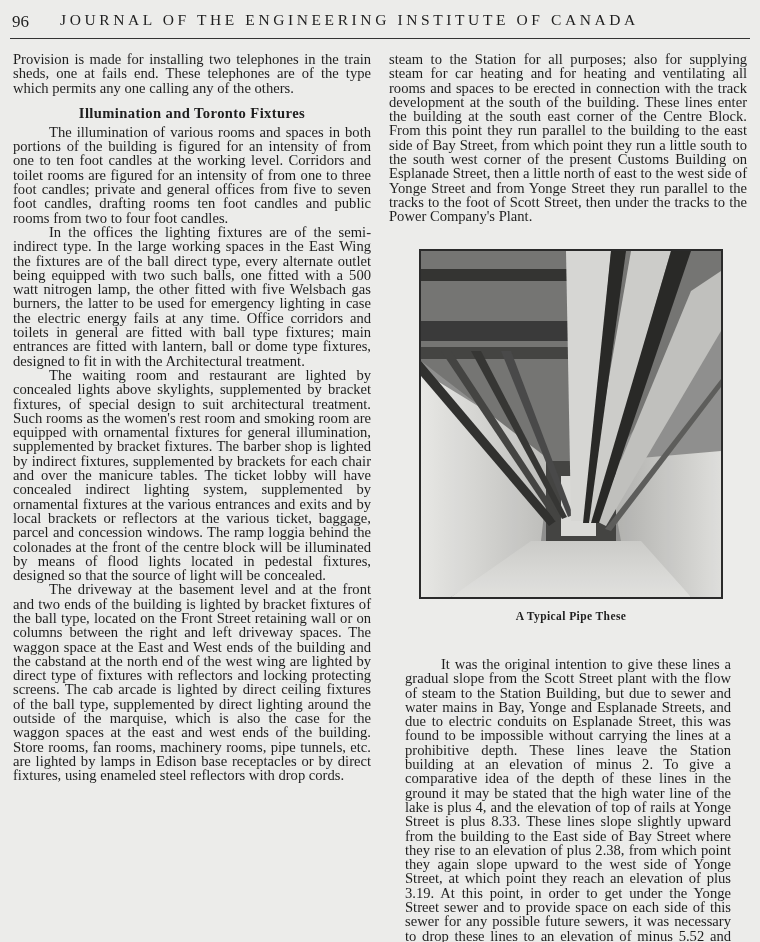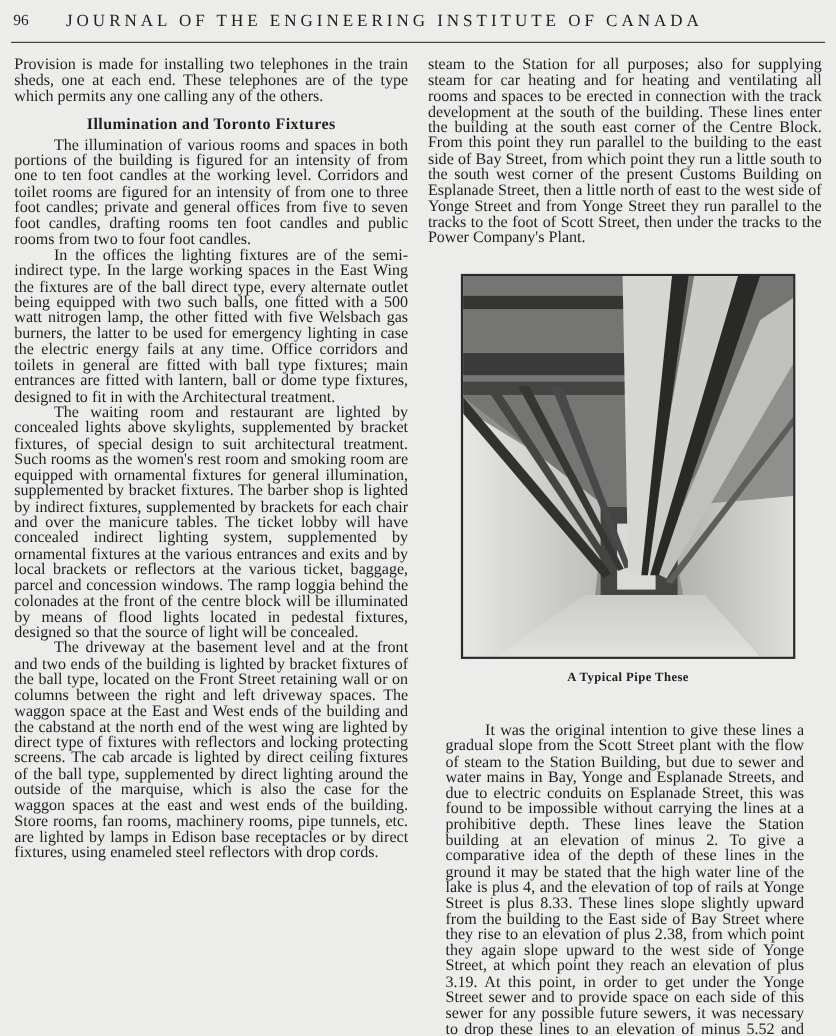--- a/index.html
+++ b/index.html
@@ -7,21 +7,21 @@
     width: 760px; height: 942px; overflow: hidden;
     background: #ececea;
     color: #1e1e1e;
     font-family: "Liberation Serif", "DejaVu Serif", serif;
     position: relative;
   }
   .header {
     position: absolute; left: 12px; top: 10px; width: 738px; height: 26px;
   }
   .page-num {
-    position: absolute; left: 0; top: 2px; font-size: 14px; letter-spacing: 0;
+    position: absolute; left: 0; top: 2px; font-size: 17px; letter-spacing: 0;
   }
   .journal-title {
     position: absolute; left: 48px; top: 1px; font-size: 15.5px; letter-spacing: 3.6px;
     font-weight: 400; white-space: nowrap;
   }
   .rule {
     position: absolute; left: 10px; top: 38px; width: 740px; height: 0;
     border-top: 1.5px solid #333;
   }
   .col {
@@ -58,21 +58,21 @@
 </head>
 <body>
 
 <div class="header">
   <span class="page-num">96</span>
   <span class="journal-title">JOURNAL OF THE ENGINEERING INSTITUTE OF CANADA</span>
 </div>
 <div class="rule"></div>
 
 <div class="col col-left">
-  <p>Provision is made for installing two telephones in the train sheds, one at each end.  These telephones are of the type which permits any one calling any of the others.</p>
+  <p>Provision is made for installing two telephones in the train sheds, one at fails end.  These telephones are of the type which permits any one calling any of the others.</p>
   <div class="section-heading">Illumination and Toronto Fixtures</div>
   <p class="indent">The illumination of various rooms and spaces in both portions of the building is figured for an intensity of from one to ten foot candles at the working level.  Corridors and toilet rooms are figured for an intensity of from one to three foot candles; private and general offices from five to seven foot candles, drafting rooms ten foot candles and public rooms from two to four foot candles.</p>
   <p class="indent">In the offices the lighting fixtures are of the semi-indirect type.  In the large working spaces in the East Wing the fixtures are of the ball direct type, every alternate outlet being equipped with two such balls, one fitted with a 500 watt nitrogen lamp, the other fitted with five Welsbach gas burners, the latter to be used for emergency lighting in case the electric energy fails at any time. Office corridors and toilets in general are fitted with ball type fixtures; main entrances are fitted with lantern, ball or dome type fixtures, designed to fit in with the Architectural treatment.</p>
   <p class="indent">The waiting room and restaurant are lighted by concealed lights above skylights, supplemented by bracket fixtures, of special design to suit architectural treatment. Such rooms as the women's rest room and smoking room are equipped with ornamental fixtures for general illumination, supplemented by bracket fixtures.  The barber shop is lighted by indirect fixtures, supplemented by brackets for each chair and over the manicure tables. The ticket lobby will have concealed indirect lighting system, supplemented by ornamental fixtures at the various entrances and exits and by local brackets or reflectors at the various ticket, baggage, parcel and concession windows.  The ramp loggia behind the colonades at the front of the centre block will be illuminated by means of flood lights located in pedestal fixtures, designed so that the source of light will be concealed.</p>
   <p class="indent">The driveway at the basement level and at the front and two ends of the building is lighted by bracket fixtures of the ball type, located on the Front Street retaining wall or on columns between the right and left driveway spaces.  The waggon space at the East and West ends of the building and the cabstand at the north end of the west wing are lighted by direct type of fixtures with reflectors and locking protecting screens.  The cab arcade is lighted by direct ceiling fixtures of the ball type, supplemented by direct lighting around the outside of the marquise, which is also the case for the waggon spaces at the east and west ends of the building.  Store rooms, fan rooms, machinery rooms, pipe tunnels, etc. are lighted by lamps in Edison base receptacles or by direct fixtures, using enameled steel reflectors with drop cords.</p>
 </div>
 
 <div class="col col-right">
   <p>steam to the Station for all purposes; also for supplying steam for car heating and for heating and ventilating all rooms and spaces to be erected in connection with the track development at the south of the building.  These lines enter the building at the south east corner of the Centre Block.  From this point they run parallel to the building to the east side of Bay Street, from which point they run a little south to the south west corner of the present Customs Building on Esplanade Street, then a little north of east to the west side of Yonge Street and from Yonge Street they run parallel to the tracks to the foot of Scott Street, then under the tracks to the Power Company's Plant.</p>
 </div>

